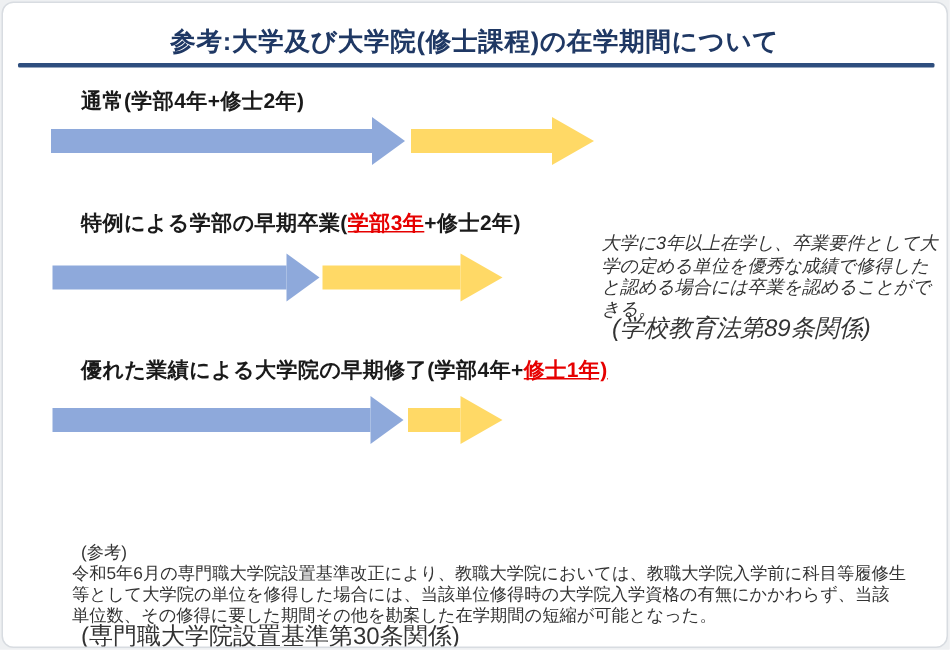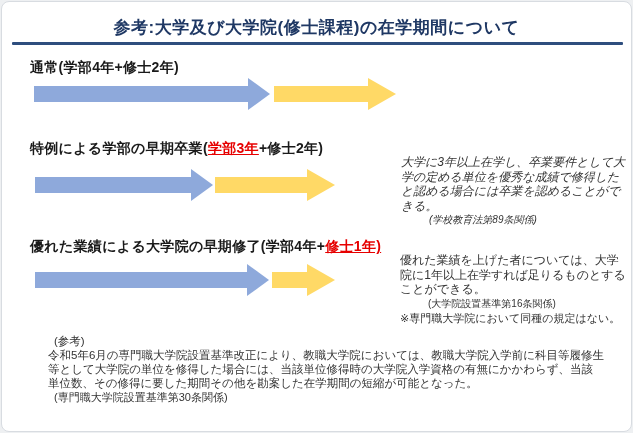--- a/index.html
+++ b/index.html
@@ -1,21 +1,21 @@
 <!DOCTYPE html>
 <html lang="ja"><head>
 <meta charset="utf-8">
 <style>
   html,body{margin:0;padding:0;background:#eef0f2;font-family:"Liberation Sans","DejaVu Sans",sans-serif;}
   .card{position:relative;width:631px;height:431px;margin:1px;background:#ffffff;border:1px solid #d8dce1;border-radius:8px;box-sizing:border-box;overflow:hidden;}
 
   .title{position:absolute;top:14px;left:0;right:0;text-align:center;font-size:17px;font-weight:bold;color:#1f3864;letter-spacing:0.5px;}
   .divider{position:absolute;top:40px;left:10px;width:611px;height:3px;background:#2e4e7e;border-radius:1px;}
 
-  .row-label{position:absolute;font-size:14px;font-weight:bold;color:#1a1a1a;white-space:nowrap;letter-spacing:0.3px;}
+  .row-label{position:absolute;font-size:14px;font-weight:bold;color:#1a1a1a;white-space:nowrap;letter-spacing:0.3px;margin-left:24px;}
   .row-label .red{color:#e60000;text-decoration:underline;}
   .lab1{top:57px;left:28px;}
   .lab2{top:138px;left:28px;}
   .lab3{top:236px;left:28px;}
 
   
   .arrow{position:absolute;height:32px;}
   .arrow .abody{position:absolute;left:0;top:8px;height:16px;}
   .arrow .ahead{position:absolute;top:0;width:0;height:0;border-top:16px solid transparent;border-bottom:16px solid transparent;}
   .blue .abody{background:#8ea9db;}
@@ -26,26 +26,26 @@
   .a1b{top:76px;left:32px;}  .a1b .abody{width:214px;} .a1b .ahead{left:214px;}
   .a1y{top:76px;left:272px;} .a1y .abody{width:94px;}  .a1y .ahead{left:94px;}
   .a2b{top:167px;left:33px;} .a2b .abody{width:156px;} .a2b .ahead{left:156px;}
   .a2y{top:167px;left:213px;}.a2y .abody{width:92px;}  .a2y .ahead{left:92px;}
   .a3b{top:262px;left:33px;} .a3b .abody{width:212px;} .a3b .ahead{left:212px;}
   .a3y{top:262px;left:270px;}.a3y .abody{width:35px;}  .a3y .ahead{left:35px;}
 
   .note{position:absolute;width:230px;color:#333333;font-size:12px;line-height:14.6px;}
   .note2{top:153px;left:399px;font-style:italic;}
   .note3{top:251px;left:398px;}
-  .note .ref{display:block;padding-left:7px;font-size:10px;margin-left:21px;}
+  .note .ref{display:block;padding-left:7px;font-size:16px;}
   .note .caveat{display:block;font-size:11px;}
 
-  .footer{position:absolute;top:332px;left:46px;width:556px;color:#333333;font-size:11.5px;line-height:14px;}
+  .footer{position:absolute;top:360px;left:46px;width:556px;color:#333333;font-size:11.5px;line-height:14px;}
   .footer .heading{display:block;padding-left:6px;}
-  .footer .ref{display:block;padding-left:6px;font-size:11px;}
+  .footer .ref{display:block;padding-left:6px;font-size:16px;}
 </style>
 </head>
 <body>
 
 <div class="card">
 
   <div class="title">参考:大学及び大学院(修士課程)の在学期間について</div>
   <div class="divider"></div>
 
   <div class="row-label lab1">
@@ -80,25 +80,20 @@
     <span>優れた業績による大学院の早期修了(学部4年+</span><span class="red">修士1年)</span><span></span>
   </div>
   <div class="arrow blue a3b">
     <div class="abody"></div>
     <div class="ahead"></div>
   </div>
   <div class="arrow yellow a3y">
     <div class="abody"></div>
     <div class="ahead"></div>
   </div>
-  <div class="note note3">
-    <span>優れた業績を上げた者については、大学院に1年以上在学すれば足りるものとすることができる。</span>
-    <span class="ref">(大学院設置基準第16条関係)</span>
-    <span class="caveat">※専門職大学院において同種の規定はない。</span>
-  </div>
 
   <div class="footer">
     <span class="heading">(参考)</span>
     <span>令和5年6月の専門職大学院設置基準改正により、教職大学院においては、教職大学院入学前に科目等履修生等として大学院の単位を修得した場合には、当該単位修得時の大学院入学資格の有無にかかわらず、当該単位数、その修得に要した期間その他を勘案した在学期間の短縮が可能となった。</span>
     <span class="ref">(専門職大学院設置基準第30条関係)</span>
   </div>
 
 </div>
 
 </body></html>

